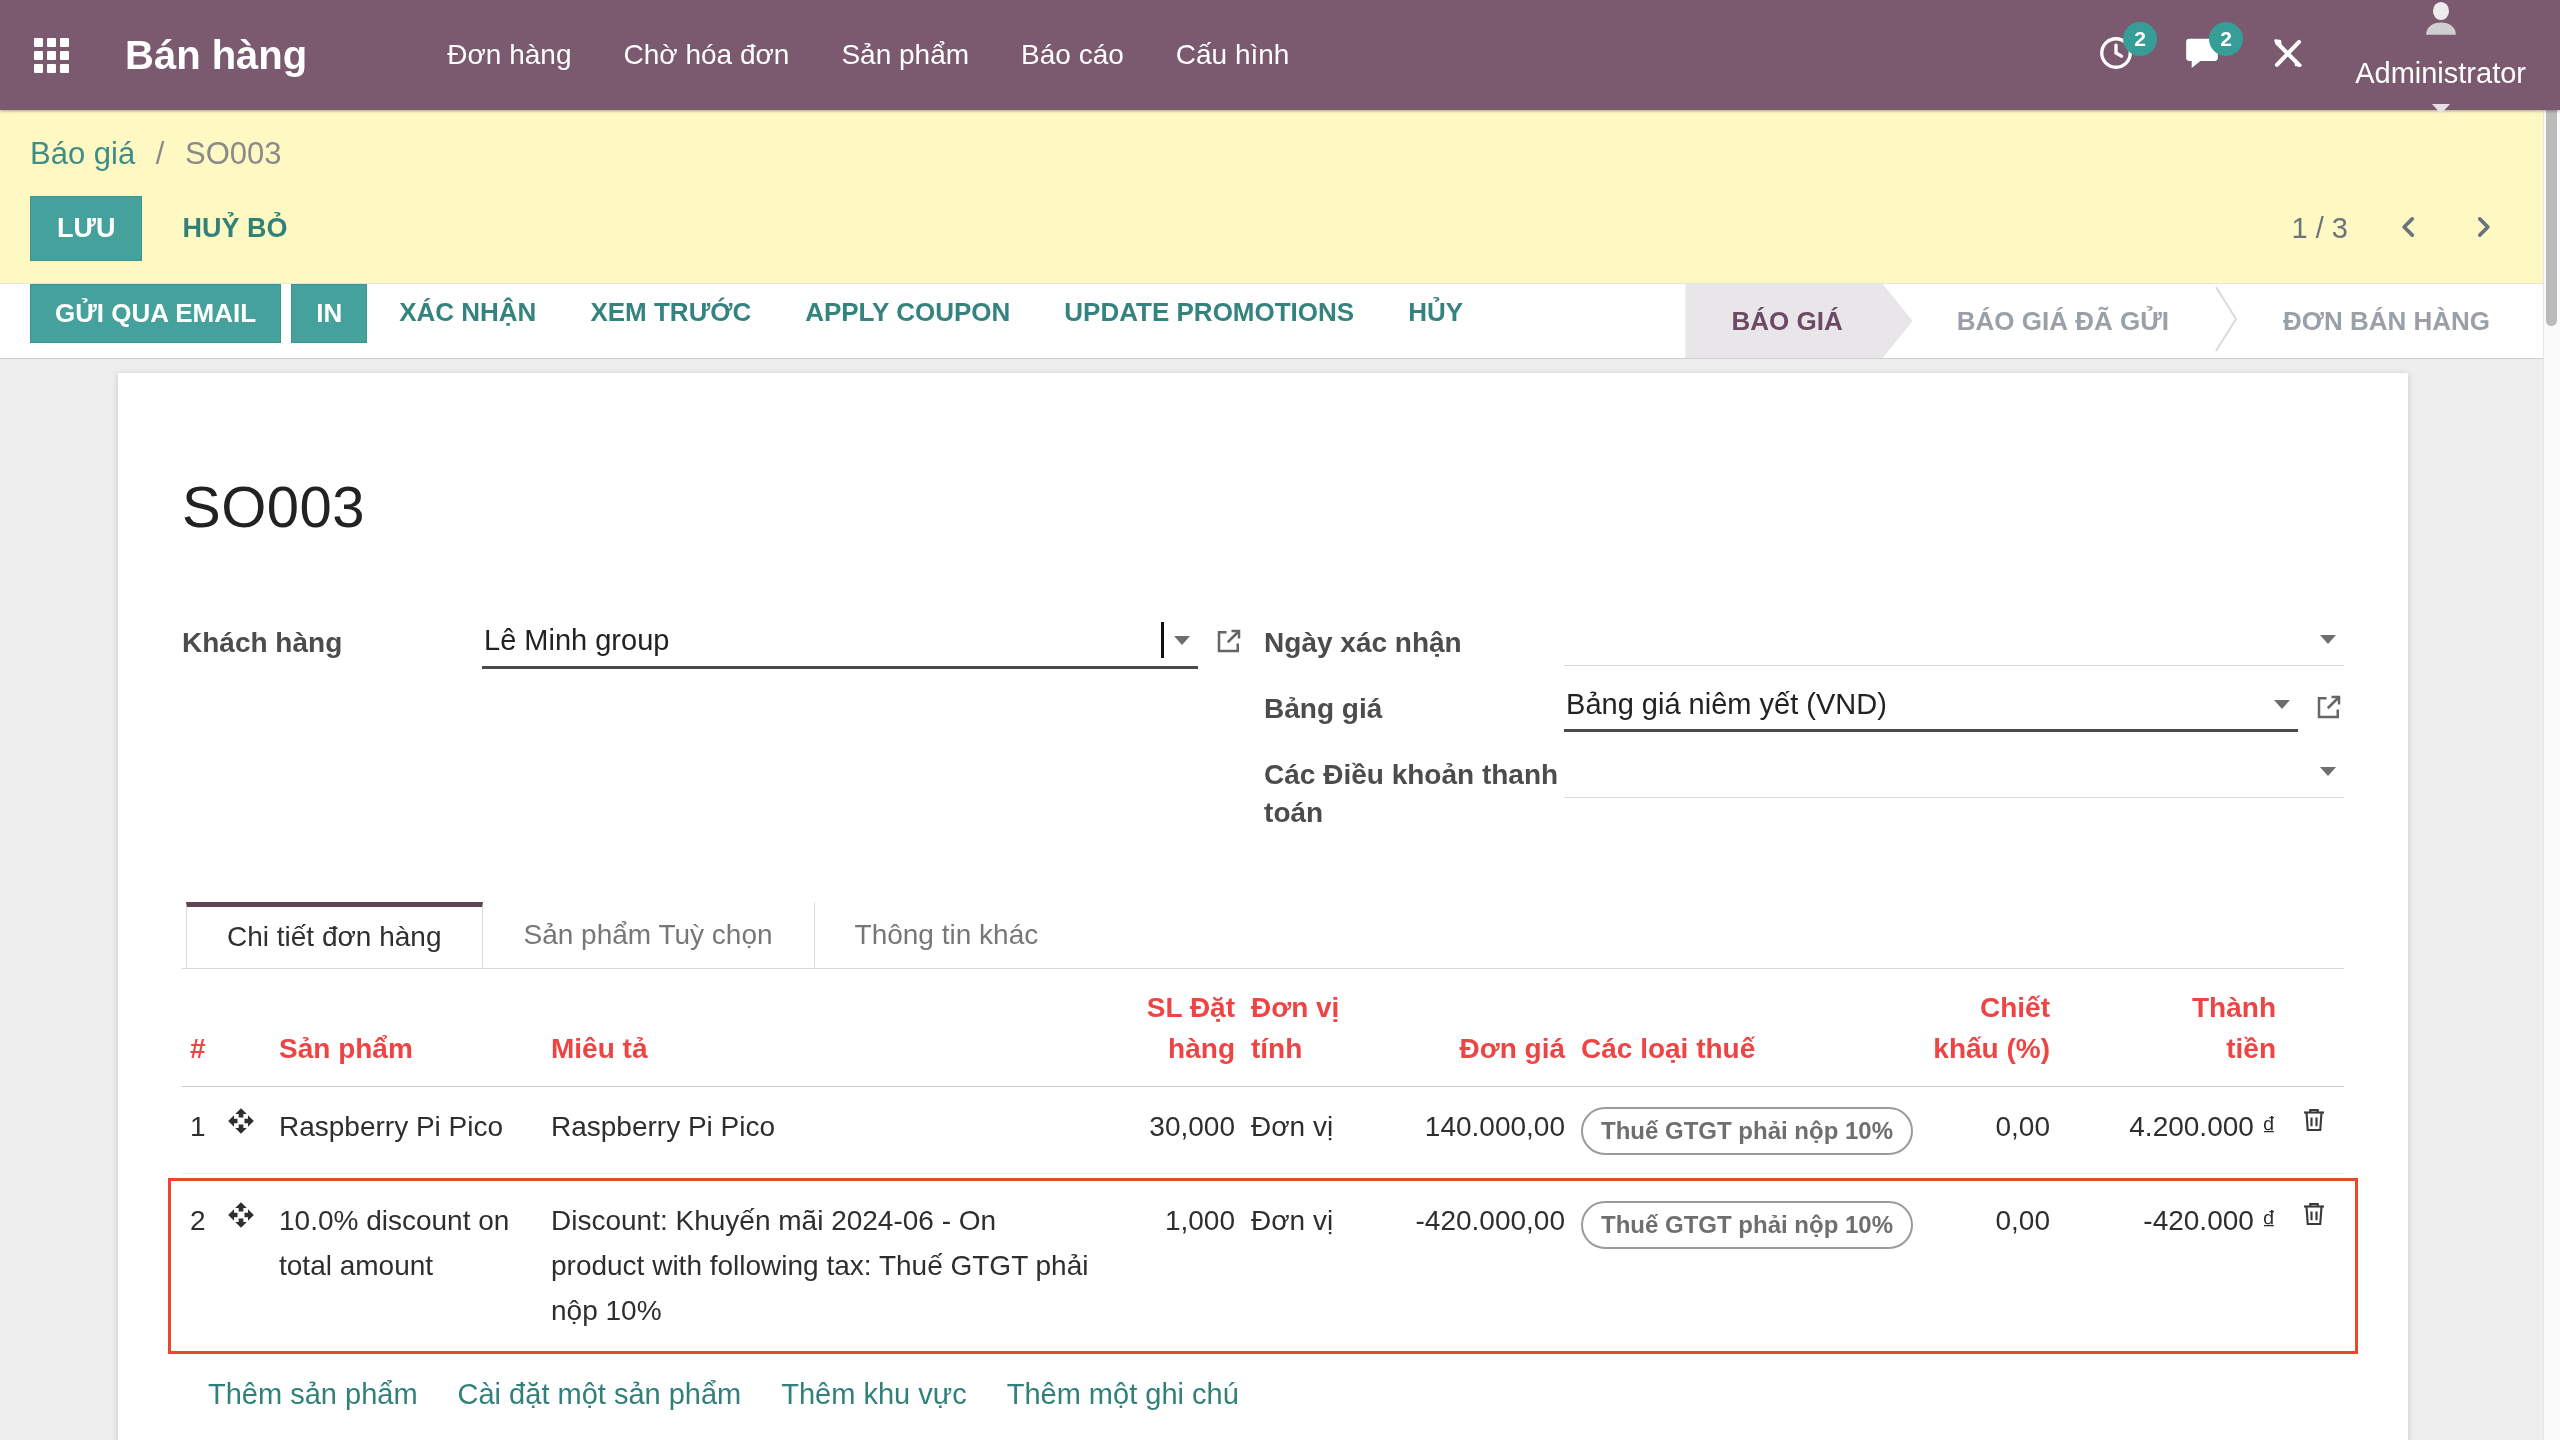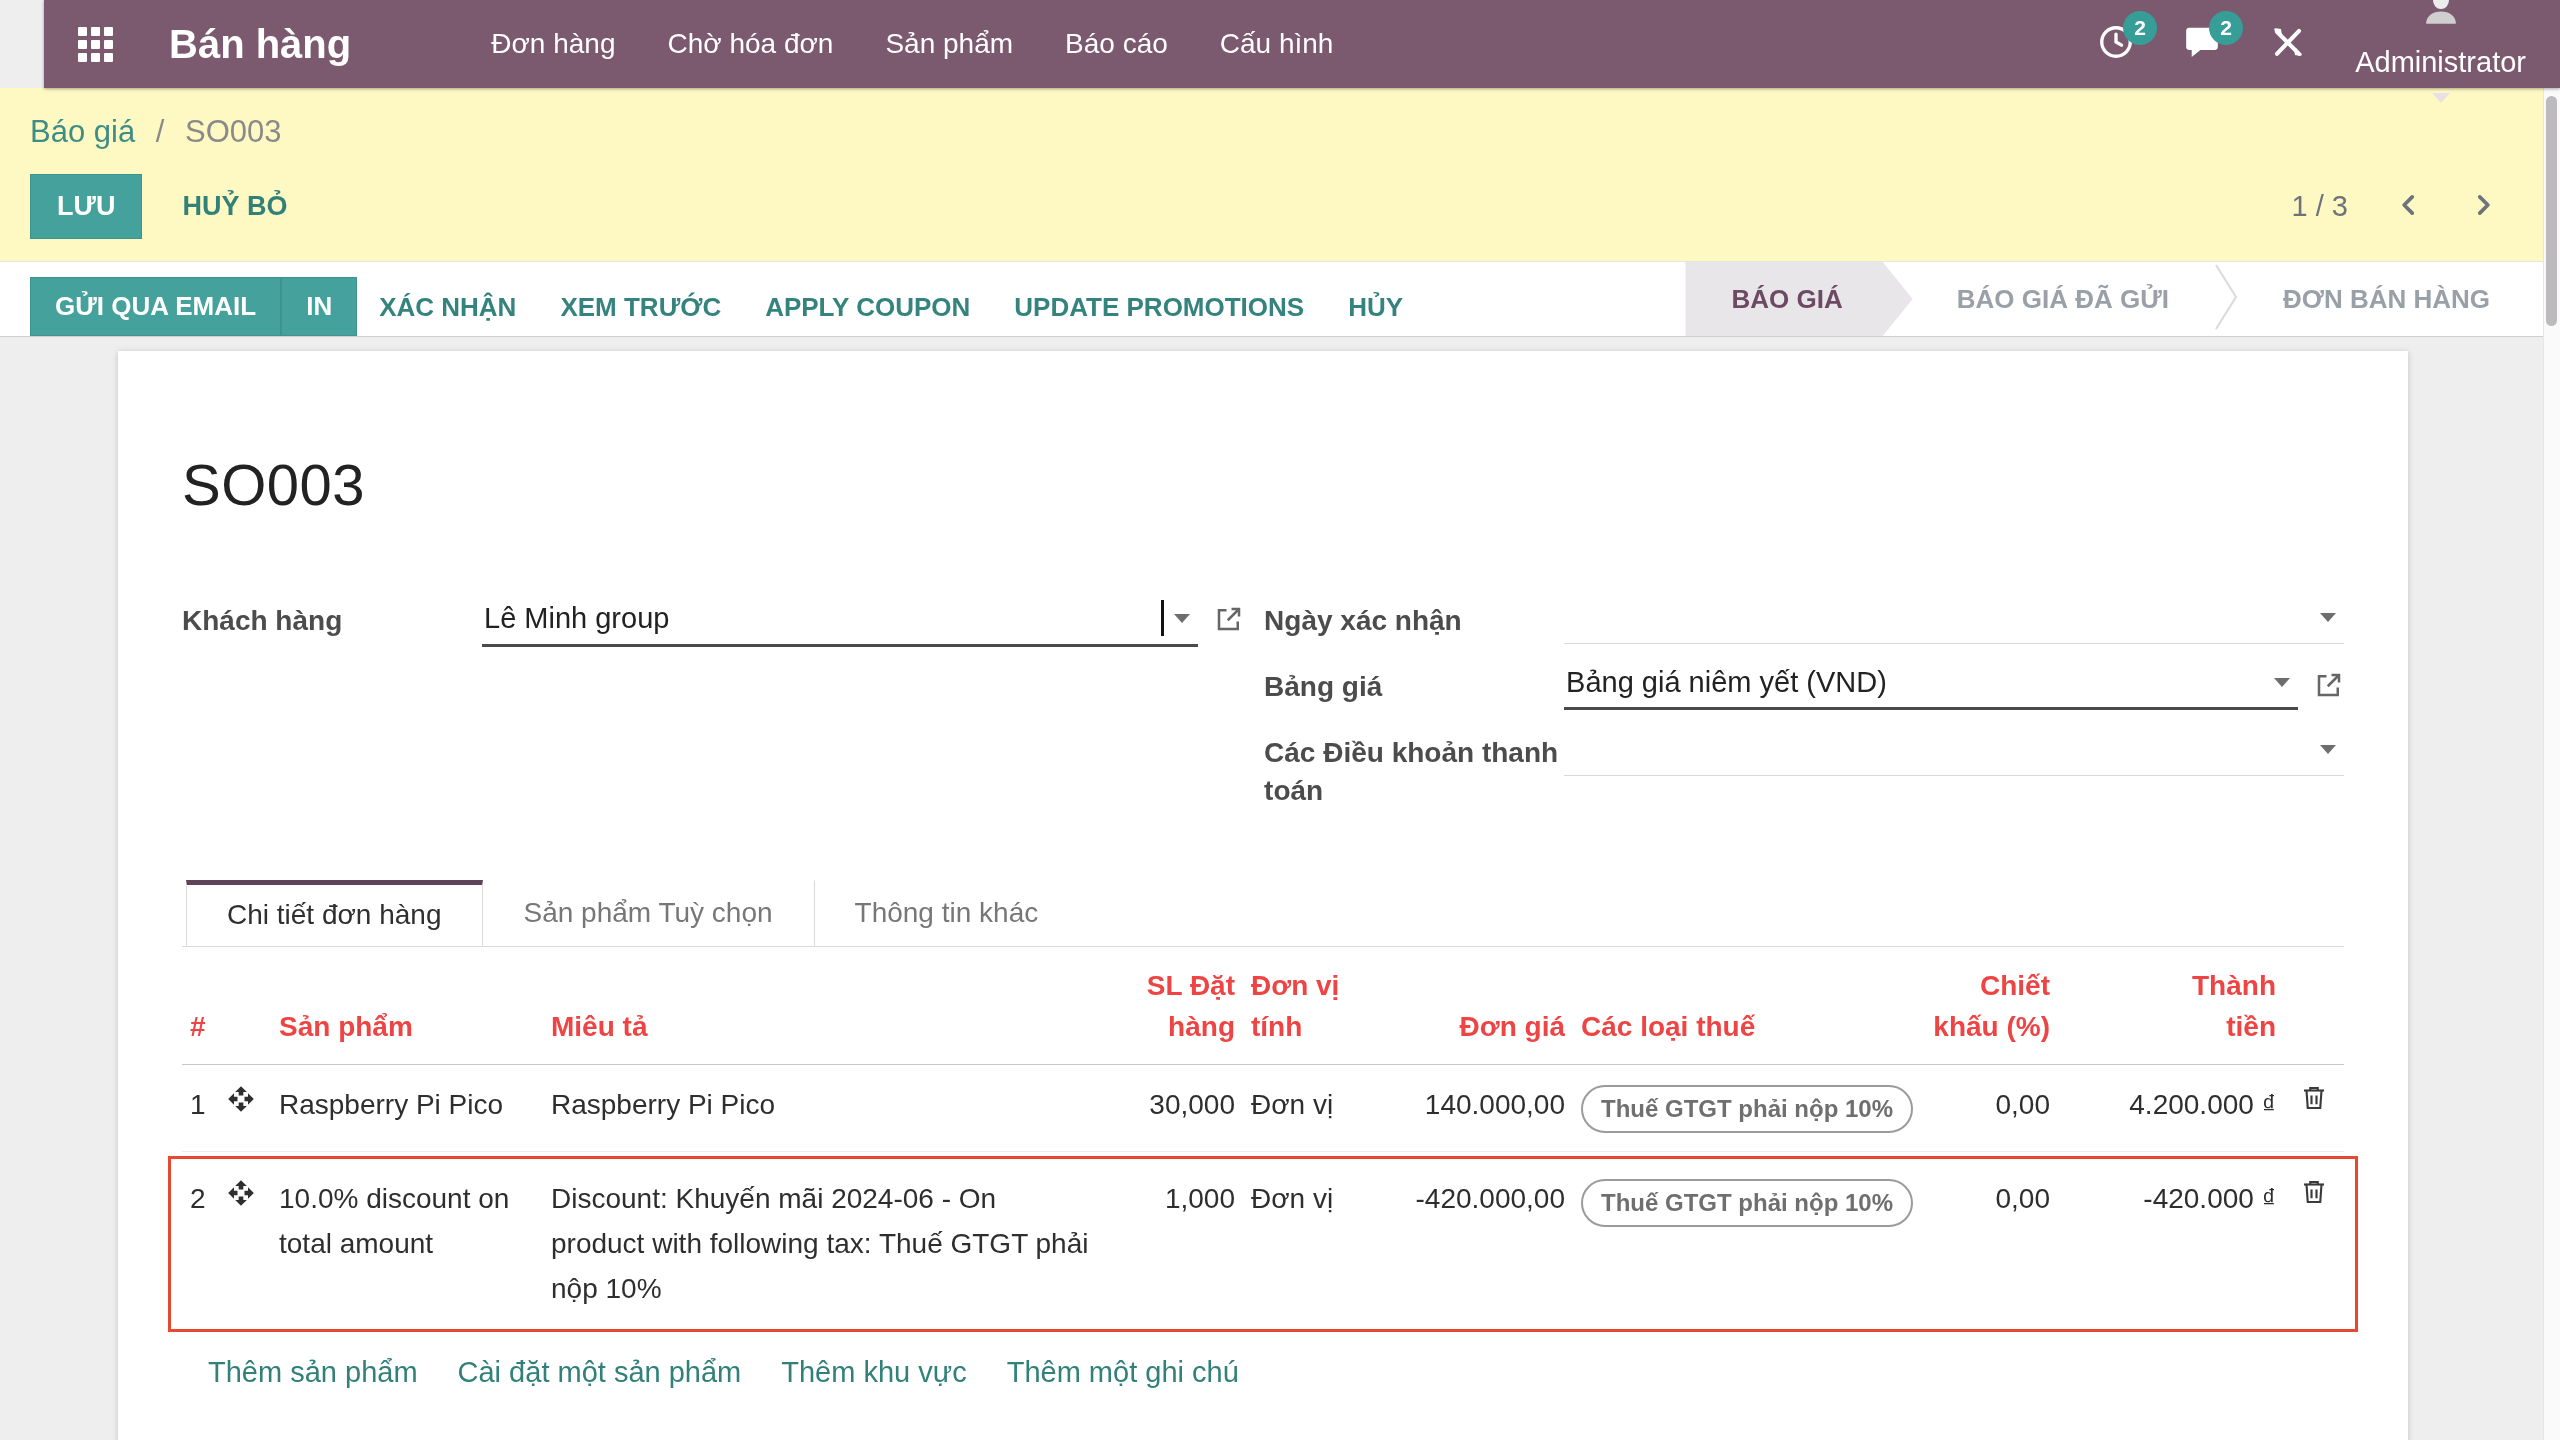--- a/index.html
+++ b/index.html
@@ -1,21 +1,21 @@
 <!DOCTYPE html>
 <html><head>
 <meta charset="utf-8">
 <style>
   * { box-sizing: border-box; margin: 0; padding: 0; }
   html,body { width:2560px; height:1440px; overflow:hidden; background:#efeeef;
     font-family:"Liberation Sans", sans-serif; color:#333; }
 
   
-  .navbar { height:88px; background:#7b5a70; display:flex; align-items:center;
-    padding:0 34px; color:#fff; box-shadow:0 1px 3px rgba(0,0,0,.35); position:relative; z-index:5;margin-left:44px;}
+  .navbar { height:110px; background:#7b5a70; display:flex; align-items:center;
+    padding:0 34px; color:#fff; box-shadow:0 1px 3px rgba(0,0,0,.35); position:relative; z-index:5;}
   .apps-icon { display:grid; grid-template-columns:repeat(3,9px); grid-template-rows:repeat(3,9px);
     gap:4px; cursor:pointer; margin-right:56px;}
   .apps-icon i { background:#fff; border-radius:1px; }
   .app-title { font-size:40px; font-weight:bold; margin-right:140px; }
   .nav-menu { display:flex; gap:52px; font-size:28px; }
   .nav-menu span { cursor:pointer; }
   .nav-right { margin-left:auto; display:flex; align-items:center; gap:48px; }
   .icon-badge { position:relative; cursor:pointer; display:flex; }
   .badge { position:absolute; top:-12px; right:-22px; min-width:34px; height:34px;
     border-radius:17px; background:#369e97; color:#fff; font-size:21px; font-weight:bold;
@@ -36,21 +36,21 @@
     padding:16px 26px; cursor:pointer; font-family:inherit; }
   .btn-discard { background:none; border:none; color:#31807a; font-size:27px; font-weight:bold;
     margin-left:40px; cursor:pointer; font-family:inherit; }
   .pager { margin-left:auto; display:flex; align-items:center; gap:48px; padding-right:34px; }
   .pager-count { font-size:29px; color:#6d737c; }
   .pager svg { cursor:pointer; }
 
   
   .statusbar { background:#fff; border-top:1px solid #e4e4e4; border-bottom:1px solid #cfcfcf;
     height:76px; display:flex; align-items:stretch; padding-left:30px; }
-  .sb-left { display:flex; align-items:flex-end; }
+  .sb-left { display:flex; align-items:flex-start; gap:10px; }
   .btn-fill { background:#45a19b; color:#fff; border:1px solid #3d938d; font-size:26px; font-weight:bold;
     padding:13px 24px; cursor:pointer; font-family:inherit; white-space:nowrap; }
   .btn-flat { background:none; border:none; color:#35837e; font-size:26px; font-weight:bold;
     padding:13px 22px; cursor:pointer; font-family:inherit; white-space:nowrap; }
   .sb-stages { margin-left:auto; display:flex; align-items:stretch; padding-right:26px; }
   .stage { display:flex; align-items:center; font-size:26px; font-weight:bold; color:#9aa0a8;
     padding:0 44px; cursor:pointer; white-space:nowrap; }
   .stage.active { background:#e9e6ea; color:#6d4a63;
     clip-path:polygon(0 0, calc(100% - 30px) 0, 100% 50%, calc(100% - 30px) 100%, 0 100%);
     padding:0 70px 0 46px; }

